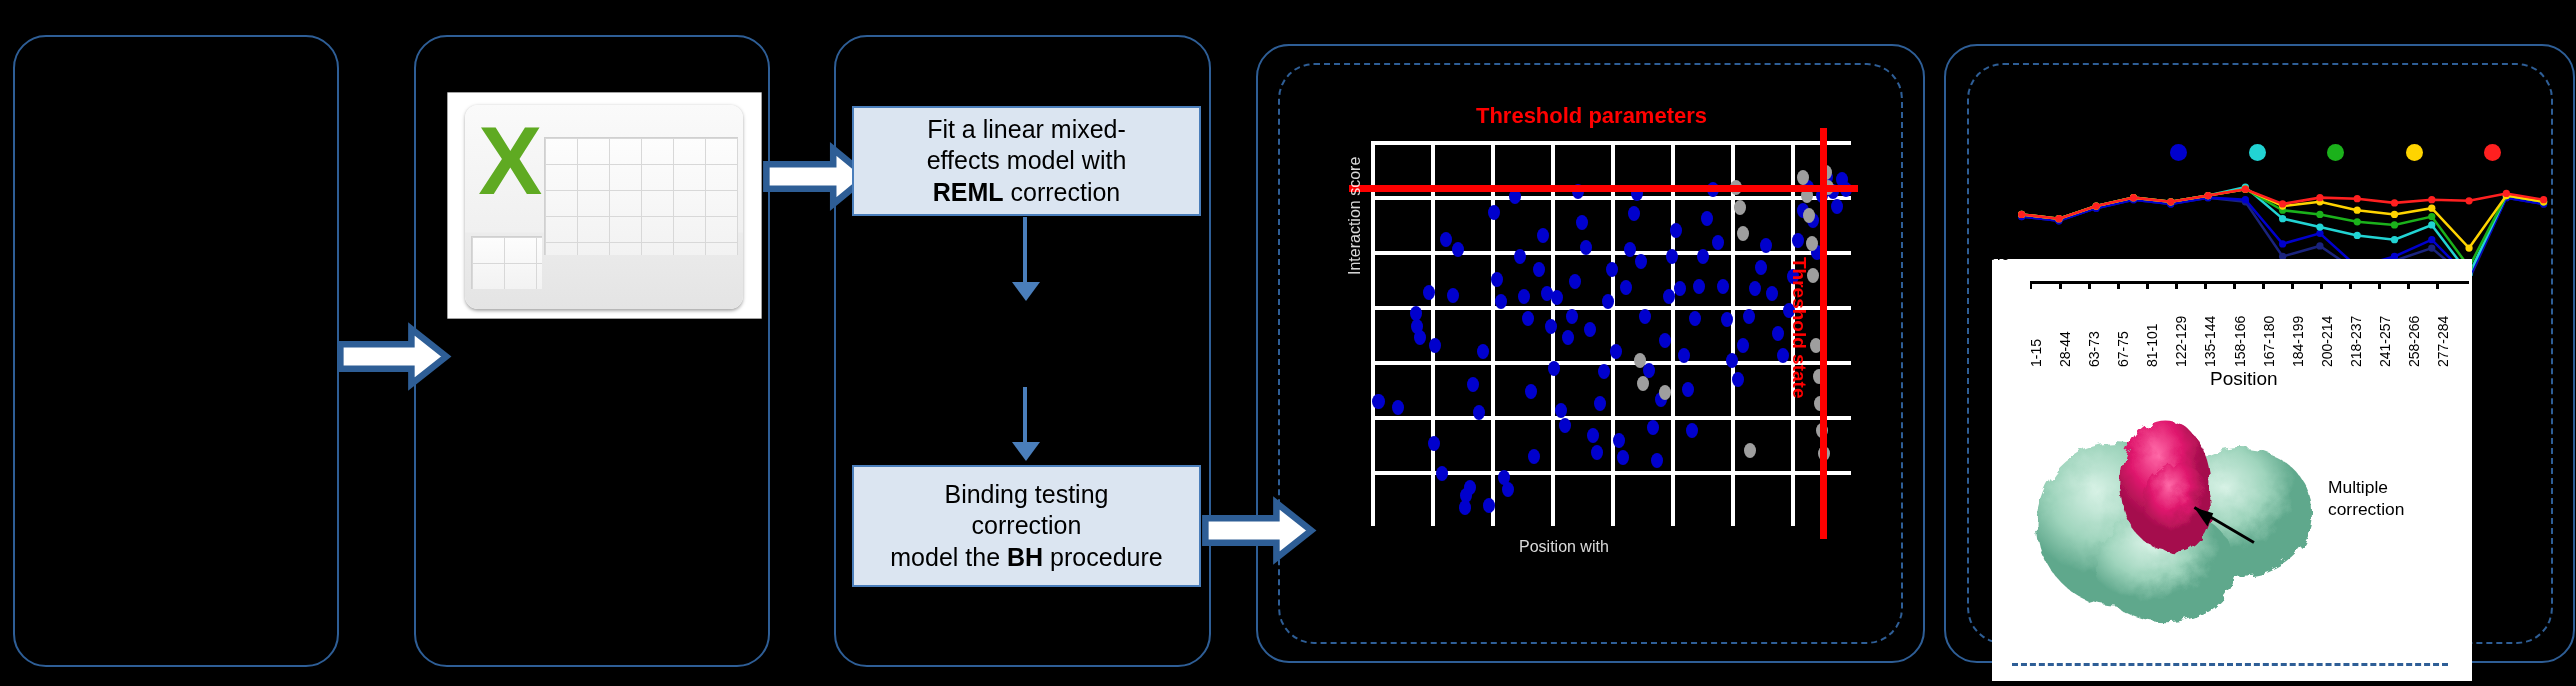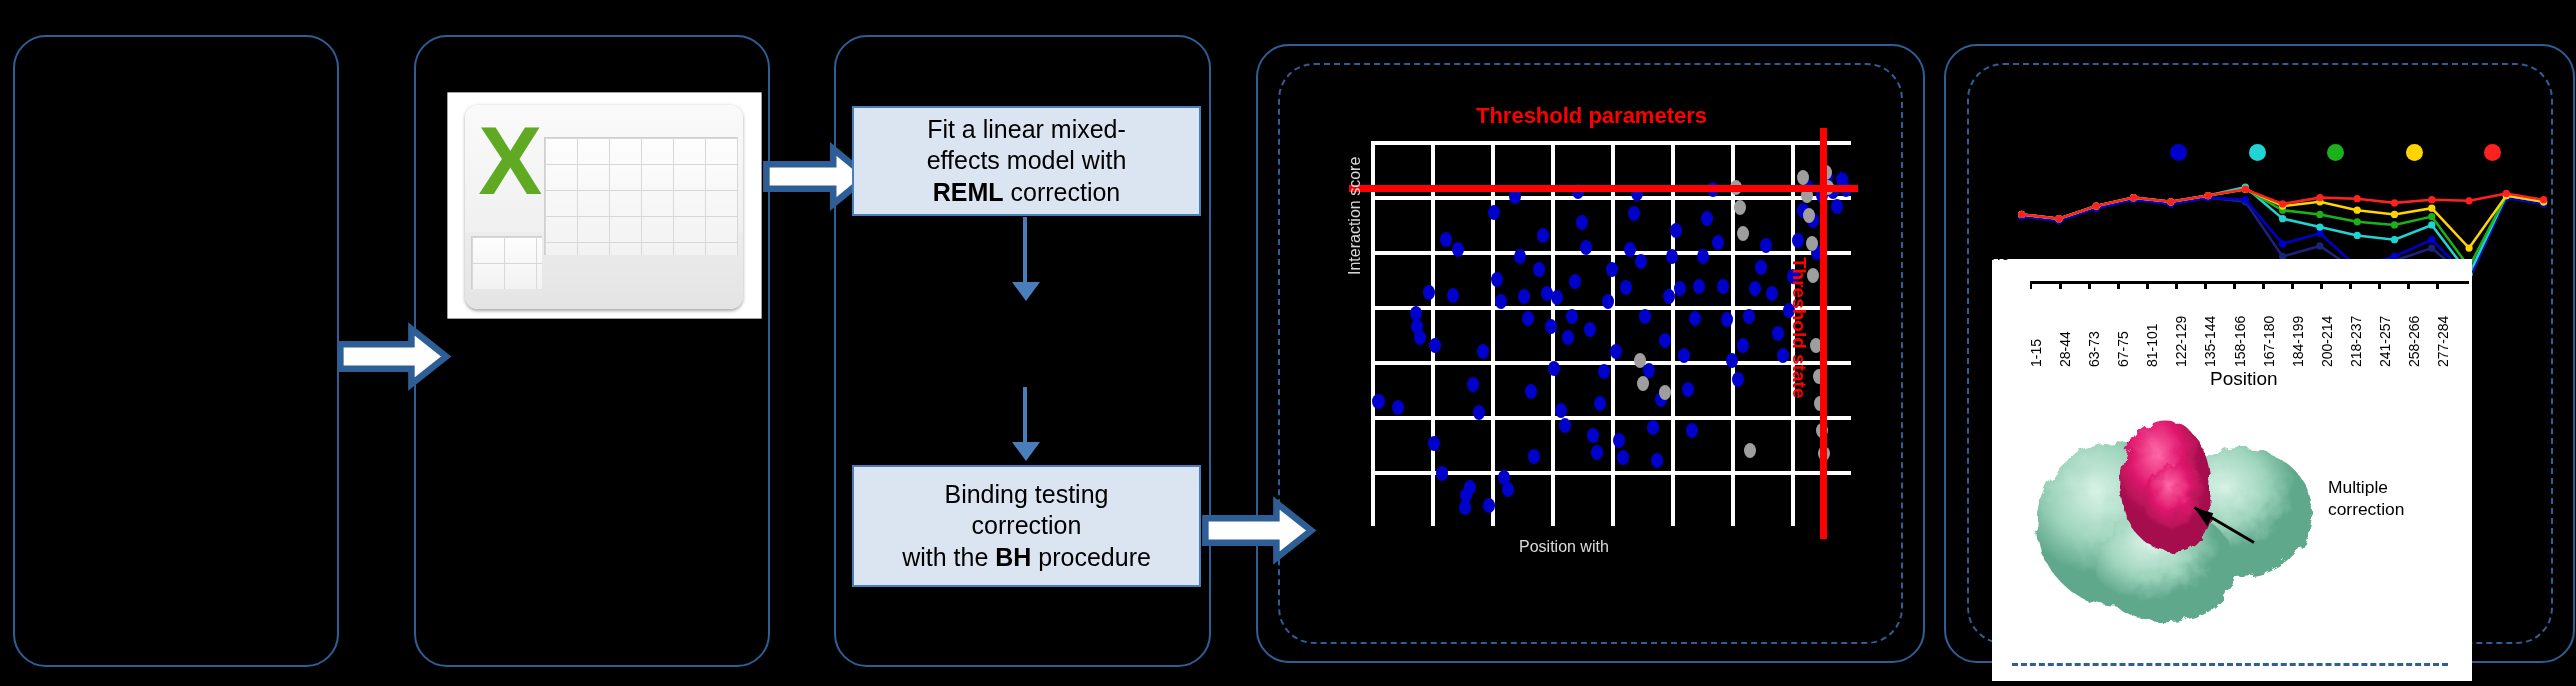--- a/index.html
+++ b/index.html
@@ -156,21 +156,21 @@
   <div class="vtip" id="vtip-1"></div>
 
 
   <div class="vconn" id="vconn-2"></div>
   <div class="vtip" id="vtip-2"></div>
 
   <div class="fbox" id="fbox-3">
     <div>
       <span>Binding testing</span><br>
       <span>correction</span><br>
-      <span>with the </span><b>BH</b><span> procedure</span>
+      <span>model the </span><b>BH</b><span> procedure</span>
     </div>
   </div>
 
   <div id="scatter-wrap">
     <div id="scatter-title">Threshold parameters</div>
     <div id="scatter-plot">
       <div id="scatter-grid"></div>
       <div id="scatter-pts">
           <i style="left: 1.4px; top: 253px; background: rgb(0, 0, 205);"></i>
           <i style="left: 20.6px; top: 259px; background: rgb(0, 0, 205);"></i>

